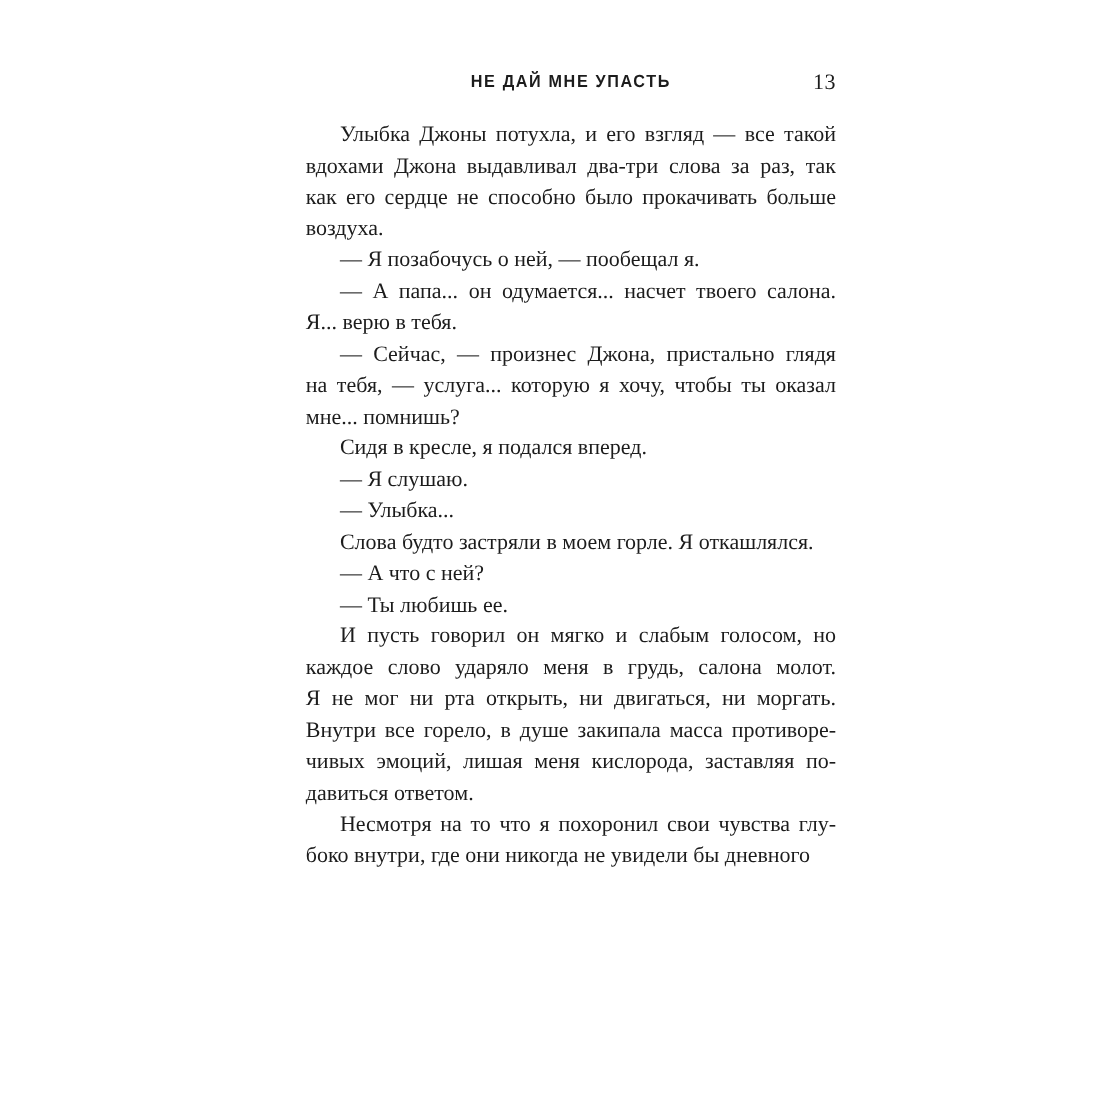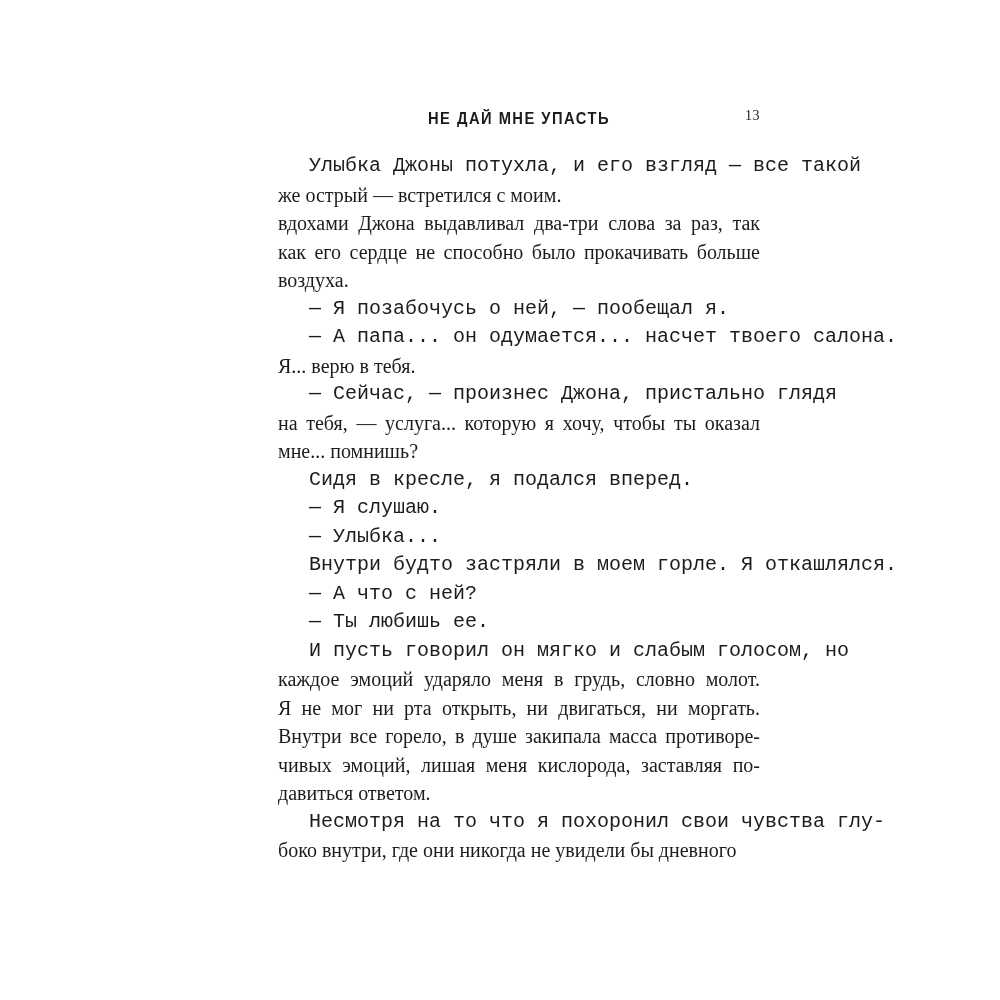--- a/index.html
+++ b/index.html
@@ -19,74 +19,71 @@
     position: absolute;
     left: 278px;
     top: 66px;
     width: 482px;
   }
   .page-header {
     position: relative;
     height: 18px;
     margin-bottom: 24px;
     font-family: "Liberation Sans", sans-serif;
-    margin-top: 44px;
   }
   .running-title {
     text-align: center;
     font-weight: 700;
     font-size: 16px;
     letter-spacing: 1.6px;
     transform: scaleX(0.92);
     transform-origin: center;
     white-space: nowrap;
   }
   .page-number {
     position: absolute;
     right: 0;
     top: -2px;
     font-family: "Liberation Serif", serif;
-    font-size: 14px;
+    font-size: 20px;
     letter-spacing: 0.5px;
   }
   .body-text {
     font-family: "Liberation Serif", serif;
     font-size: 20px;
     line-height: 28.5px;
   }
   .body-text p {
     margin: 0;
   }
   .line {
     display: block;
     white-space: nowrap;
     text-align: justify;
     text-align-last: justify;
   }
   .line.first {
     text-indent: 31px;
-    font-family: Liberation Mono, monospace;
   }
   .line.last {
     text-align-last: left;
   }
 </style>
 </head>
 <body>
 
 <div class="book-page" style="background: rgb(255, 255, 255); color: rgb(28, 28, 28);">
   <div class="text-column">
     <header class="page-header">
       <div class="running-title">НЕ ДАЙ МНЕ УПАСТЬ</div>
       <div class="page-number">13</div>
     </header>
     <div class="body-text" id="body-text">
         <p>
           <span class="line first">Улыбка Джоны потухла, и его взгляд — все такой</span>
-          <span class="line last">же острый — встретился с моим.</span>
         </p>
         <p>
           <span class="line">вдохами Джона выдавливал два-три слова за раз, так</span>
           <span class="line">как его сердце не способно было прокачивать больше</span>
           <span class="line last">воздуха.</span>
         </p>
         <p>
           <span class="line first last">— Я позабочусь о ней, — пообещал я.</span>
         </p>
         <p>
@@ -101,31 +98,31 @@
         <p>
           <span class="line first last">Сидя в кресле, я подался вперед.</span>
         </p>
         <p>
           <span class="line first last">— Я слушаю.</span>
         </p>
         <p>
           <span class="line first last">— Улыбка...</span>
         </p>
         <p>
-          <span class="line first last">Внутри будто застряли в моем горле. Я откашлялся.</span>
+          <span class="line first last">Слова будто застряли в моем горле. Я откашлялся.</span>
         </p>
         <p>
           <span class="line first last">— А что с ней?</span>
         </p>
         <p>
           <span class="line first last">— Ты любишь ее.</span>
         </p>
         <p>
           <span class="line first">И пусть говорил он мягко и слабым голосом, но</span>
-          <span class="line">каждое эмоций ударяло меня в грудь, словно молот.</span>
+          <span class="line">каждое слово ударяло меня в грудь, салона молот.</span>
           <span class="line">Я не мог ни рта открыть, ни двигаться, ни моргать.</span>
           <span class="line">Внутри все горело, в душе закипала масса противоре-</span>
           <span class="line">чивых эмоций, лишая меня кислорода, заставляя по-</span>
           <span class="line last">давиться ответом.</span>
         </p>
         <p>
           <span class="line first">Несмотря на то что я похоронил свои чувства глу-</span>
           <span class="line last">боко внутри, где они никогда не увидели бы дневного</span>
         </p>
       </div>

